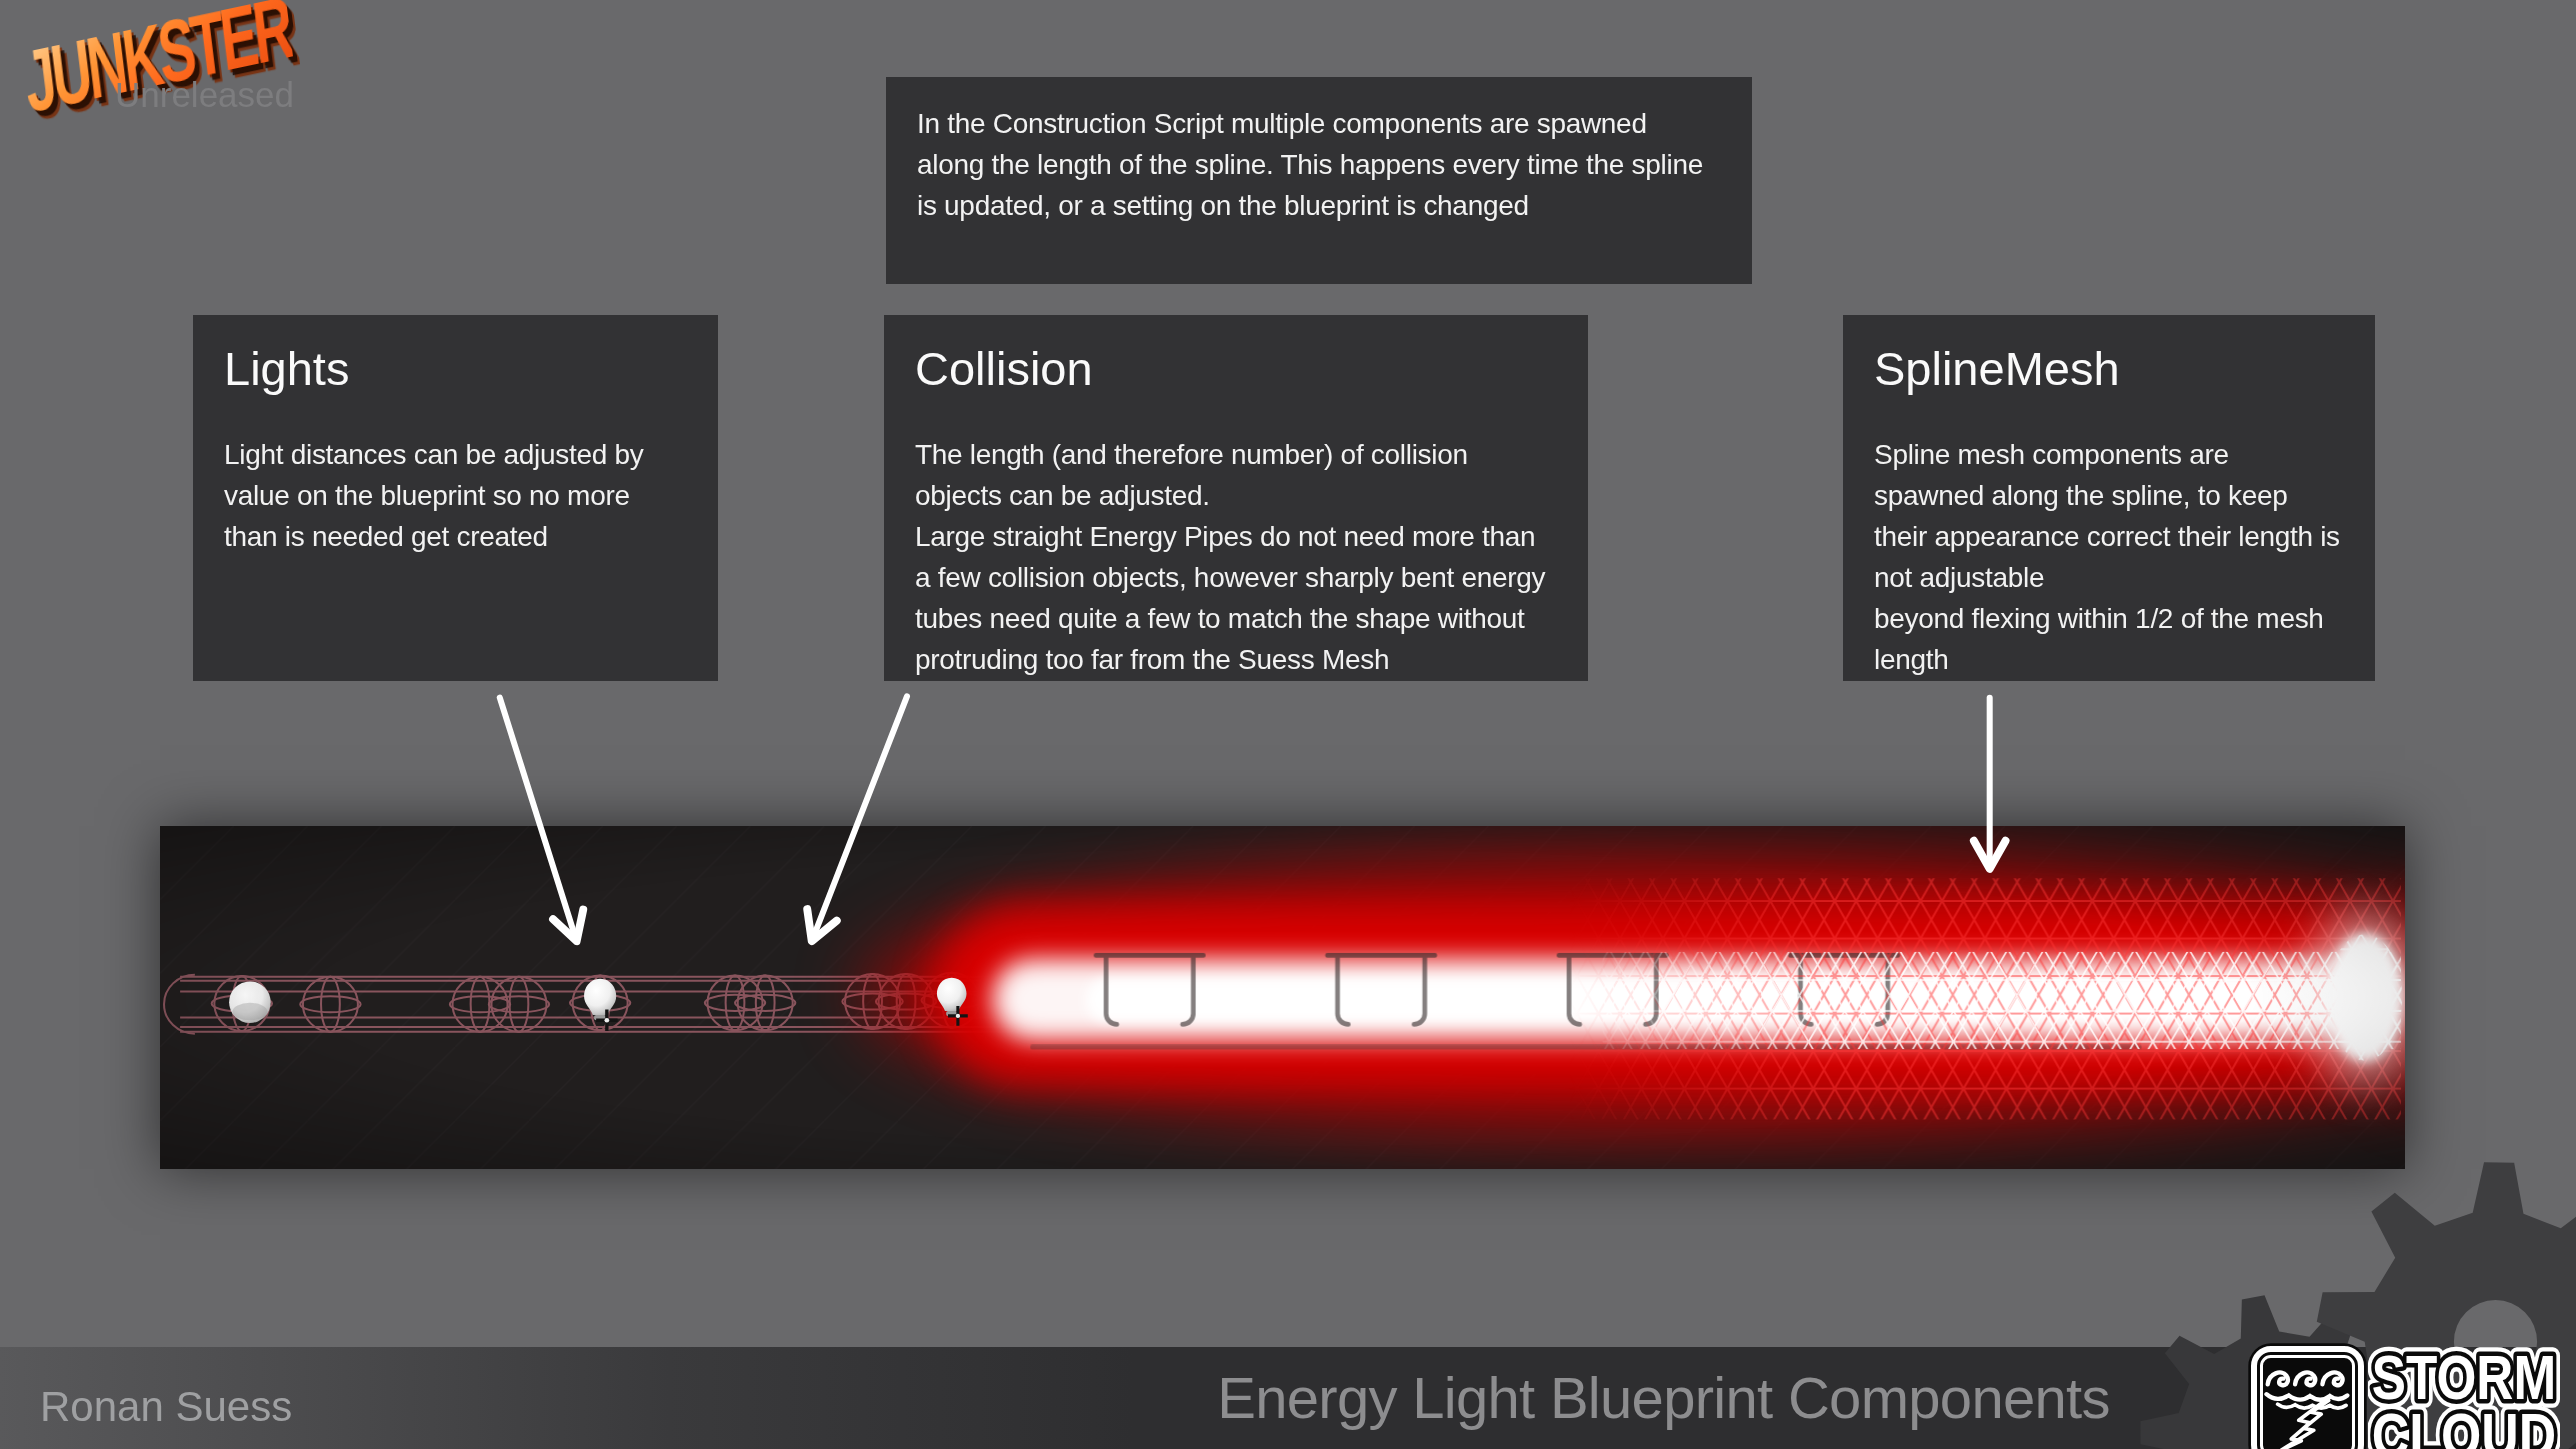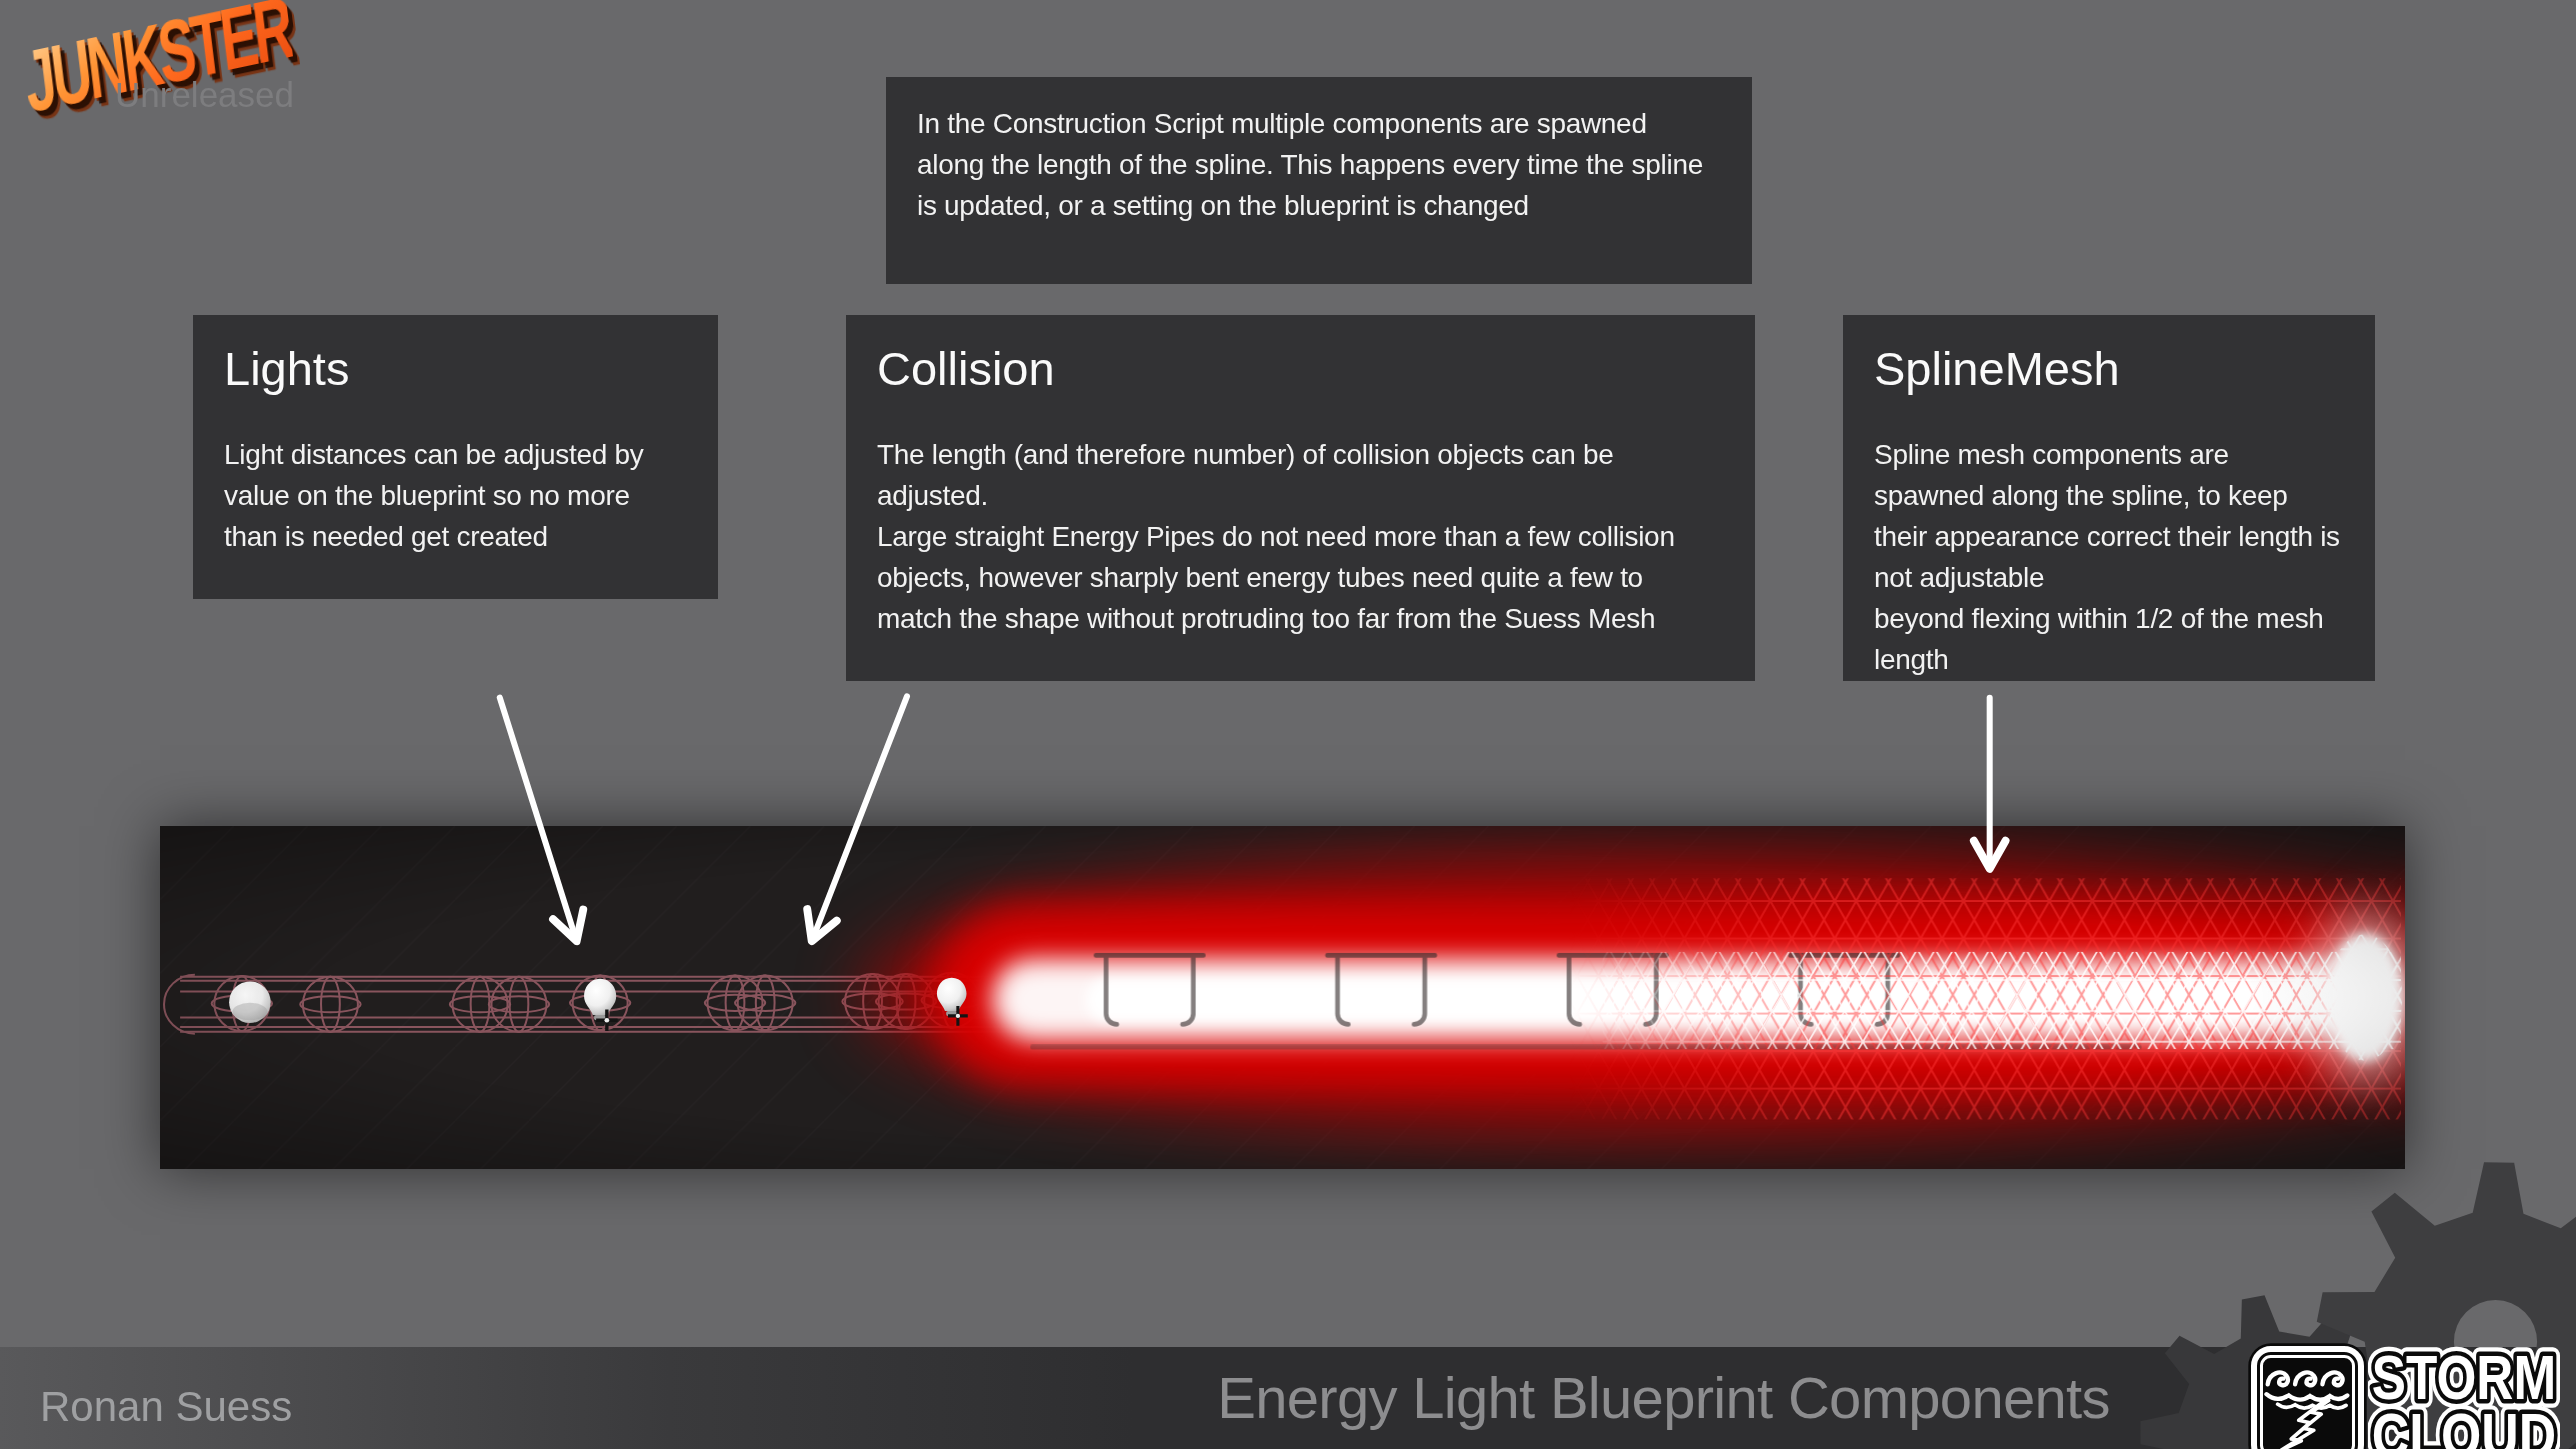--- a/index.html
+++ b/index.html
@@ -13,22 +13,22 @@
     -webkit-background-clip:text;background-clip:text;color:transparent;
     filter:drop-shadow(4px 4.7px 0 rgba(30,10,2,.85)) drop-shadow(2px 2px 0 #7a2a06);}
   .unreleased{position:absolute;left:115px;top:75px;font-size:35px;color:#7d7d7f;}
 
   
   .tbox{position:absolute;background:#323234;color:#f2f2f2;box-sizing:border-box;
     padding:25.5px 31px;}
   .tbox h2{margin:0 0 38px 0;font-size:47px;font-weight:400;color:#fafafa;letter-spacing:0;}
   .tbox p{margin:0;font-size:28px;line-height:1.47;white-space:pre-line;letter-spacing:-0.3px;}
   .note-box{left:886px;top:77px;width:866px;height:207px;}
-  .box-lights{left:193px;top:315px;width:525px;height:284px;}
-  .box-collision{left:846px;top:315px;width:909px;height:366px;}
+  .box-lights{left:193px;top:315px;width:525px;height:366px;}
+  .box-collision{left:884px;top:315px;width:704px;height:366px;}
   .box-splinemesh{left:1843px;top:315px;width:532px;height:366px;}
 
   
   .viewport{position:absolute;left:160px;top:826px;width:2245px;height:343px;
     background:#211e1e;box-shadow:0 0 54px rgba(0,0,0,.55);}
   .viewport svg{display:block;width:100%;height:100%;}
 
   
   .arrows{position:absolute;left:0;top:0;width:2576px;height:1449px;pointer-events:none;z-index:6;}
 

